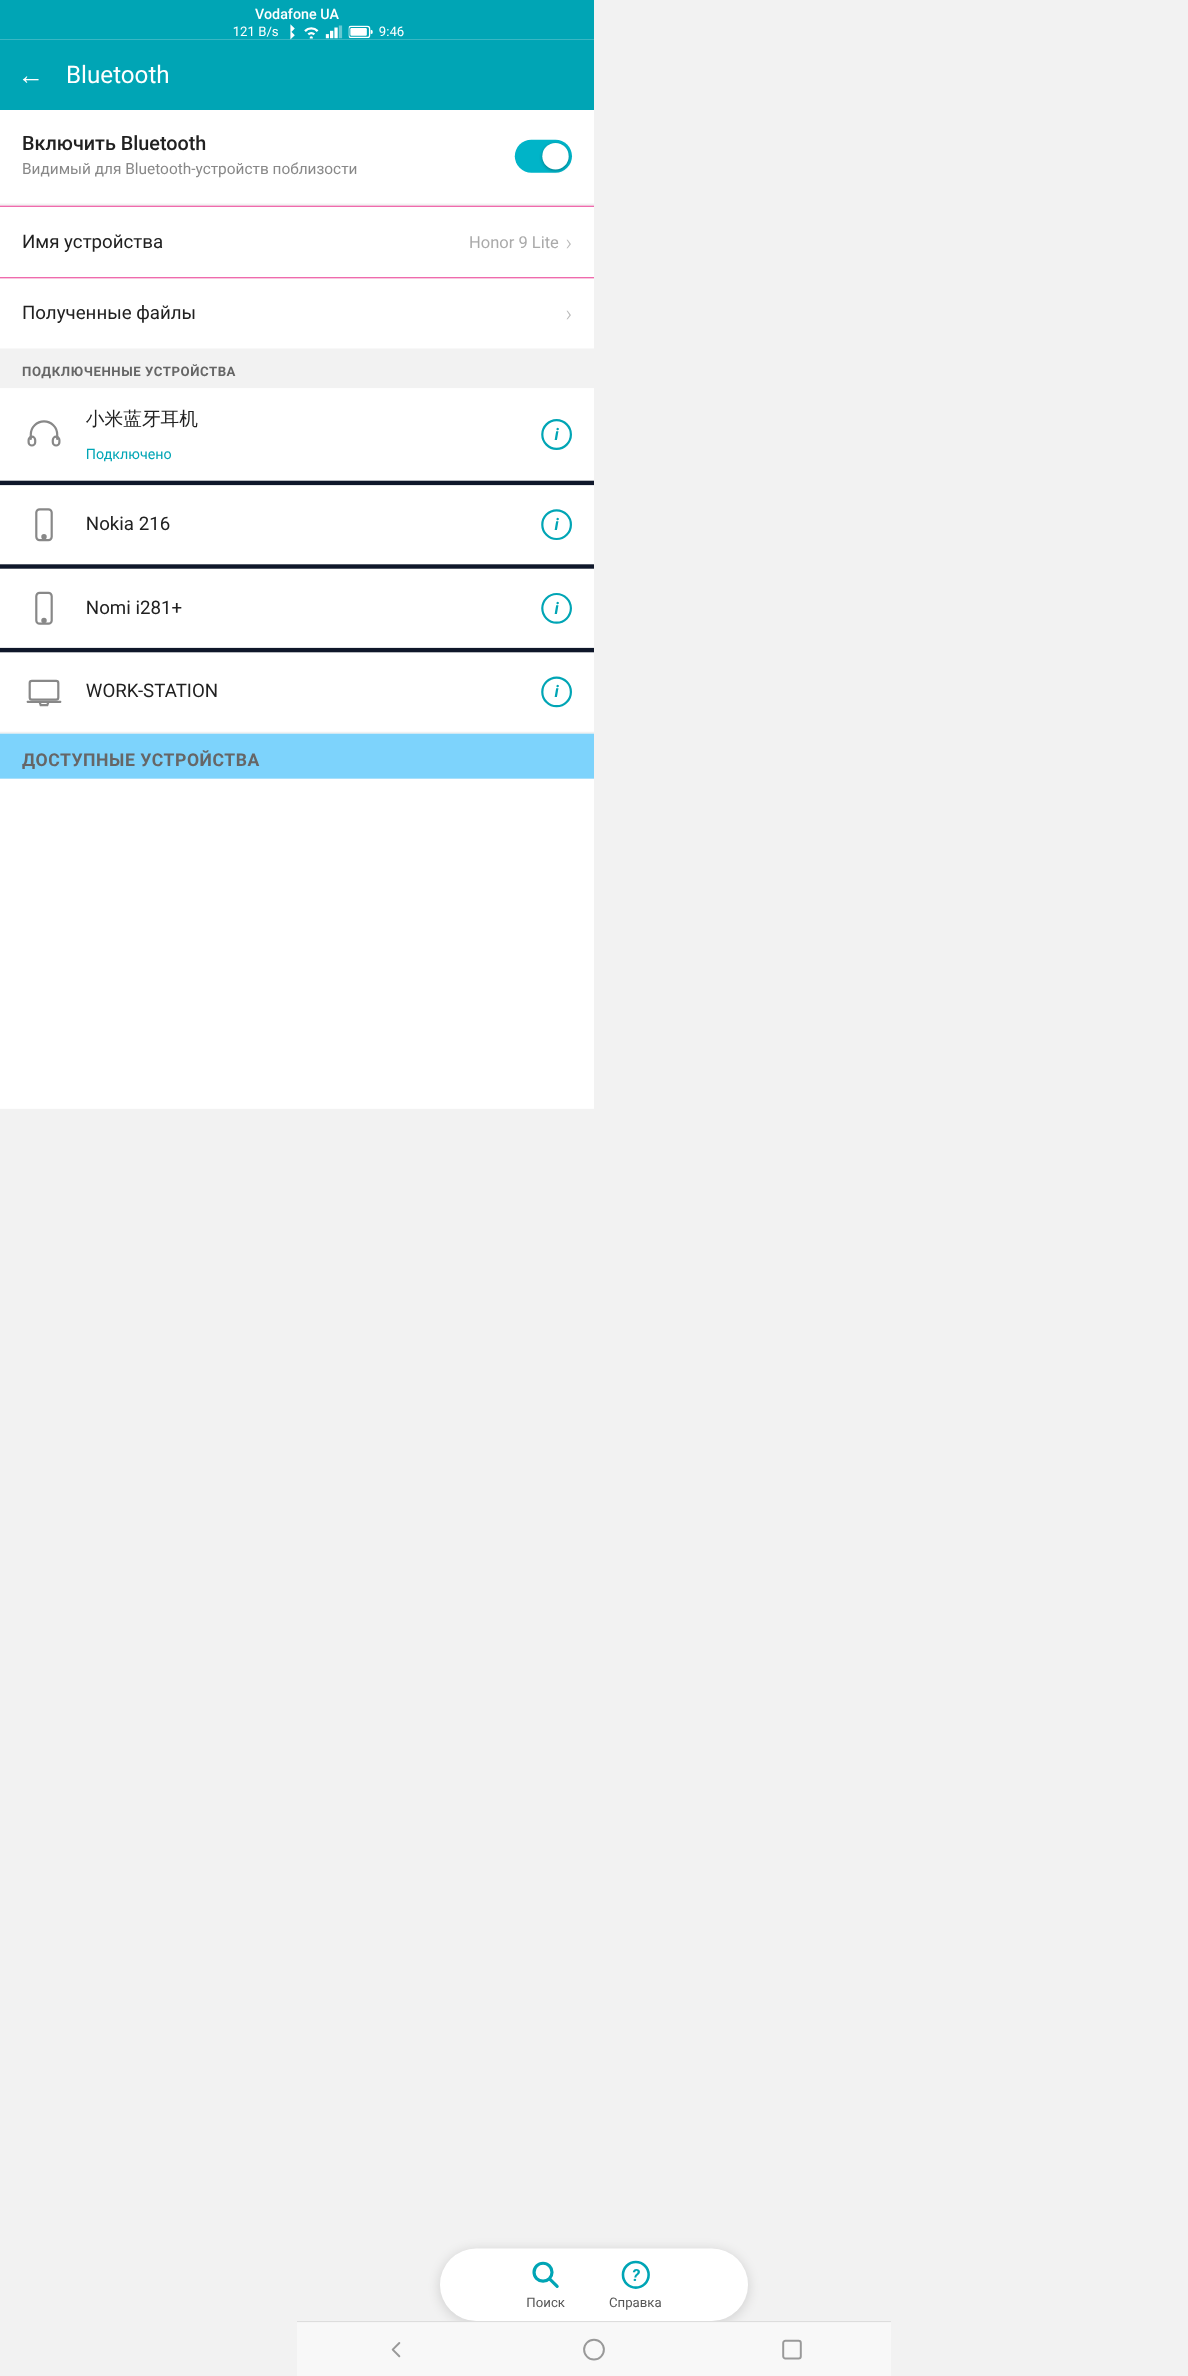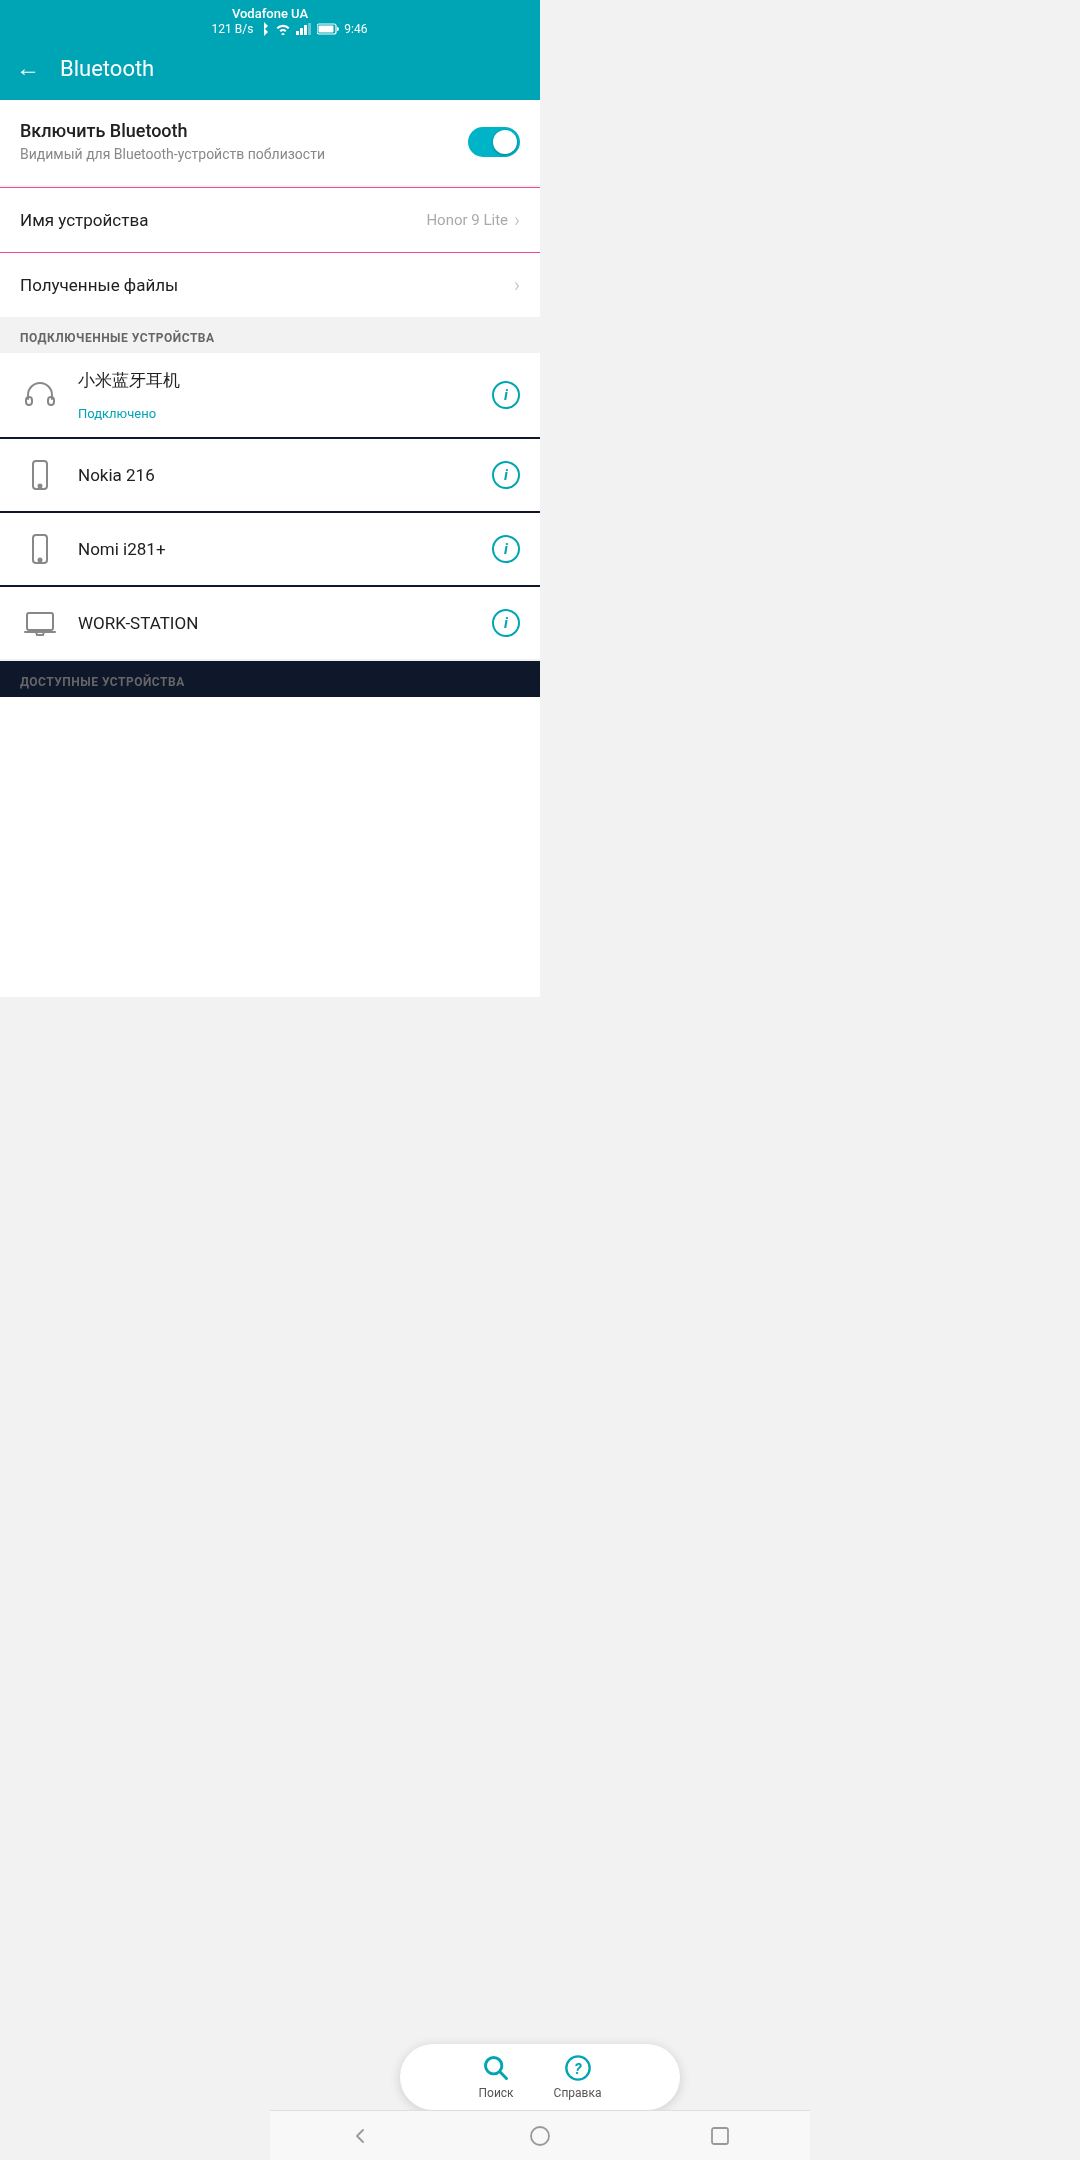--- a/index.html
+++ b/index.html
@@ -146,21 +146,21 @@
       color: #666;
       letter-spacing: 0.5px;
     }
 
     
     .device-row {
       display: flex;
       align-items: center;
       padding: 16px 20px;
       background: white;
-      border-top: 2px solid #0f172a;
+      border-top: 4px solid #0f172a;
       cursor: pointer;
       gap: 18px;
     }
     .device-row:first-child {
       border-top: none;
     }
     .device-icon {
       width: 40px;
       height: 40px;
       display: flex;
@@ -199,23 +199,23 @@
       color: #00a5b5;
       font-size: 15px;
       font-style: italic;
       font-weight: 700;
       cursor: pointer;
       flex-shrink: 0;
     }
 
     
     .available-section {
-      background: #0f172a;
+      background: #7dd3fc;
       padding: 14px 20px 8px;
-      font-size: 12px;
+      font-size: 16px;
       font-weight: 700;
       color: #666;
       letter-spacing: 0.5px;
     }
 
     .empty-area {
       background: white;
       min-height: 300px;
     }
 

